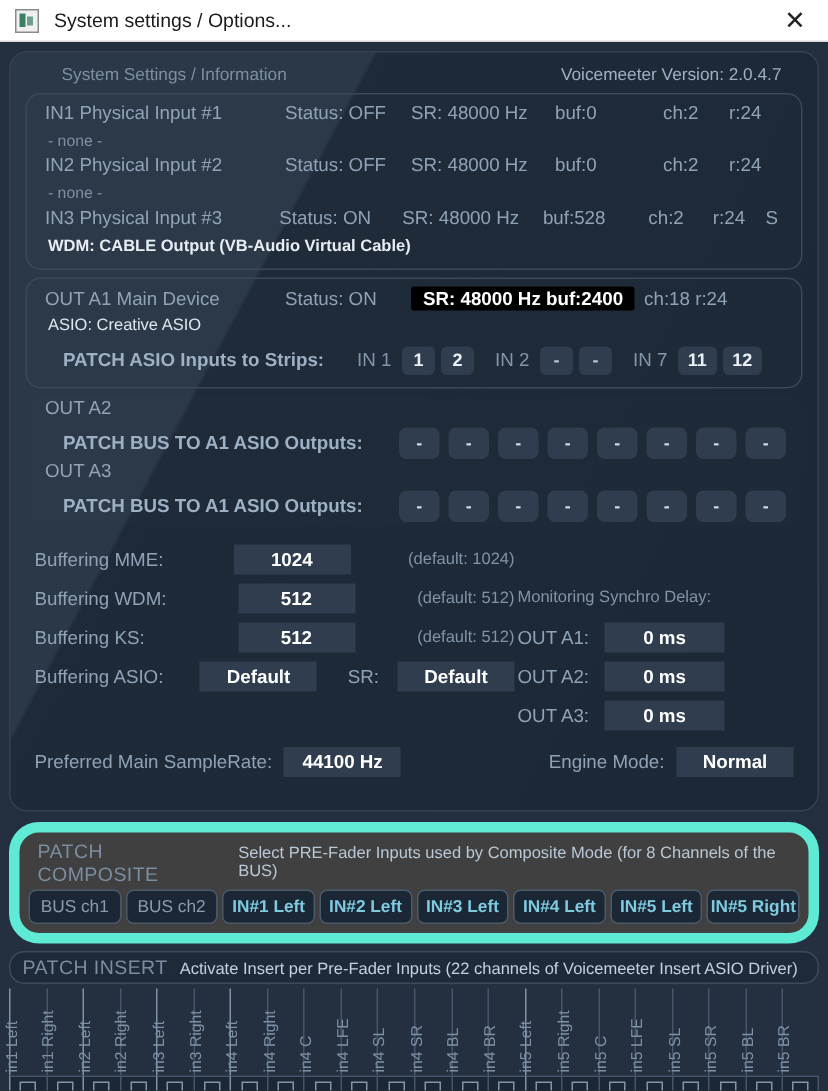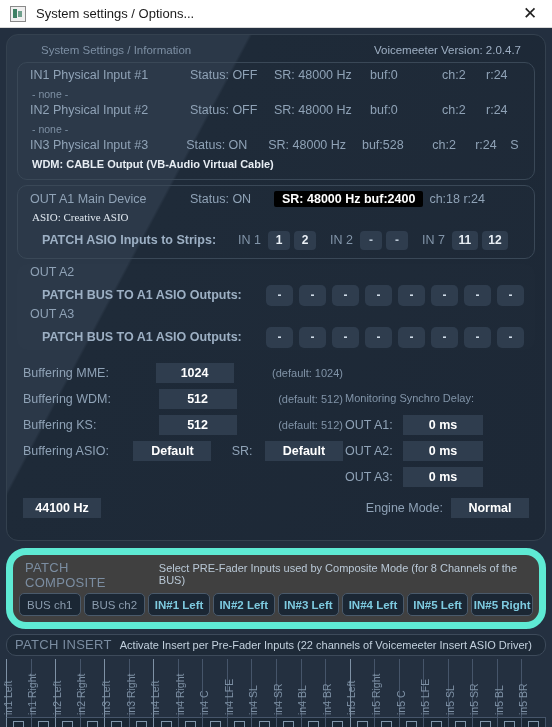--- a/index.html
+++ b/index.html
@@ -82,21 +82,21 @@
   .devrow .sr { width: 96px; }
   .devrow .buf { width: 72px; }
   .devrow .ch { width: 44px; }
   .devrow .r { width: 36px; }
   .devrow .s { width: 14px; }
   .subrow {
     font-size: 10.5px; color: #7e90a4;
     height: 15px; padding-left: 2px;
   }
   .subrow.white { color: #e7edf3; font-size: 11px; font-weight: bold; }
-  .subrow.asio  { color: #dfe7ef; font-size: 11px; font-family: Liberation Serif, serif; }
+  .subrow.asio  { color: #dfe7ef; font-size: 11px; }
 
   .hl {
     background: #000000; color: #ffffff;
     padding: 1px 8px; border-radius: 2px; font-weight: bold;
     font-size: 12.5px;
   }
 
   
   .patchrow {
     display: flex; align-items: center; gap: 0;
@@ -377,20 +377,21 @@
         </div>
         <div class="msd-row">
           <span class="lab">OUT A3:</span>
           <span class="field">0 ms</span>
         </div>
       </div>
     </div>
 
     <div class="bottom-rows">
       <div class="br-row">
+        <span class="lab2">Preferred Main SampleRate:</span>
         <span class="field">44100 Hz</span>
         <span class="gap"></span>
         <span class="lab2">Engine Mode:</span>
         <span class="field" style="min-width:78px">Normal</span>
       </div>
     </div>
   </div>
 
   <div class="pc-box">
     <div class="pc-head">

